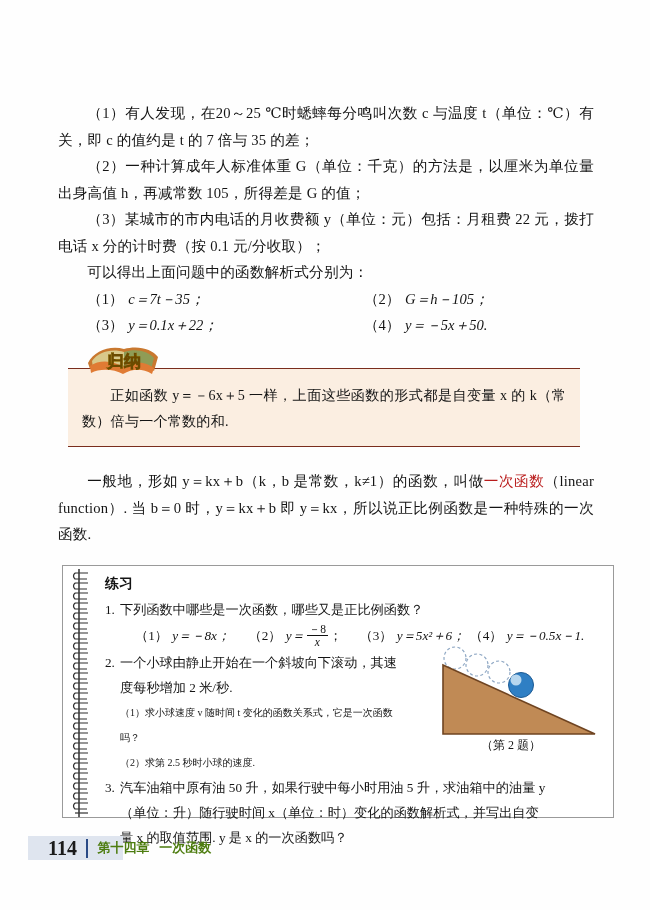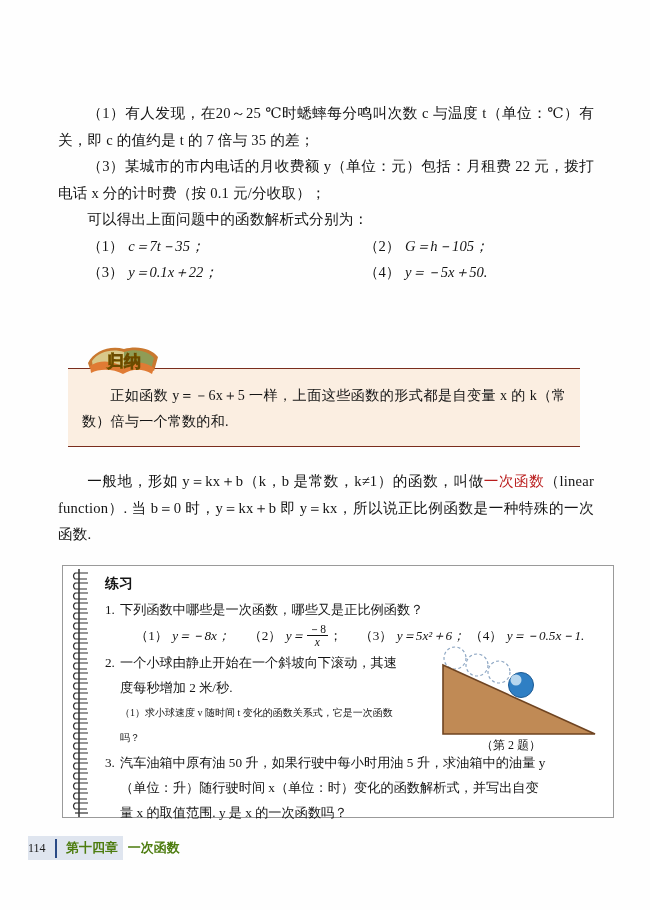--- a/index.html
+++ b/index.html
@@ -190,23 +190,24 @@
   }
   .footer-bg {
     position: absolute;
     left: 0; top: 0;
     width: 95px;
     height: 24px;
     background: #dfe5ef;
   }
   .pageno {
     position: relative;
-    font-size: 12px;
-    font-weight: normal;
+    font-size: 20px;
+    font-weight: bold;
     color: #1b1b1b;
+    padding-left: 20px;
     z-index: 2;
   }
   .footer-rule {
     position: relative;
     width: 2.5px;
     height: 19px;
     background: #2a4a86;
     margin: 0 9px 0 9px;
     z-index: 2;
   }
@@ -221,20 +222,21 @@
 </style>
 </head>
 <body>
 
 <div class="page">
 
   <div class="content">
 
     <p class="para indent"><span>（1）</span><span>有人发现，在20～25 ℃时蟋蟀每分鸣叫次数 c 与温度 t（单位：℃）有关，即 c 的值约是 t 的 7 倍与 35 的差；</span></p>
 
+    <p class="para indent"><span>（2）</span><span>一种计算成年人标准体重 G（单位：千克）的方法是，以厘米为单位量出身高值 h，再减常数 105，所得差是 G 的值；</span></p>
 
     <p class="para indent"><span>（3）</span><span>某城市的市内电话的月收费额 y（单位：元）包括：月租费 22 元，拨打电话 x 分的计时费（按 0.1 元/分收取）；</span></p>
 
 
     <p class="para indent">可以得出上面问题中的函数解析式分别为：</p>
 
     <div class="eqrow">
       <div class="col"><span>（1）</span>&nbsp;<em class="v">c＝7t－35；</em></div>
       <div class="col c2"><span>（2）</span>&nbsp;<em class="v">G＝h－105；</em></div>
     </div>
@@ -317,20 +319,21 @@
         <span>（3）</span> <em class="v">y＝5x²＋6；</em>
         <span>（4）</span> <em class="v">y＝－0.5x－1.</em>
       </div>
 
       <div class="q2block">
         <div class="q">
           <span class="num">2.</span>
           <span class="txt">一个小球由静止开始在一个斜坡向下滚动，其速度每秒增加 2 米/秒.</span>
         </div>
         <div class="sub">（1）求小球速度 v 随时间 t 变化的函数关系式，它是一次函数吗？</div>
+        <div class="sub">（2）求第 2.5 秒时小球的速度.</div>
       </div>
 
       <div class="q" style="width:446px;">
         <span class="num">3.</span>
         <span class="txt">汽车油箱中原有油 50 升，如果行驶中每小时用油 5 升，求油箱中的油量 y（单位：升）随行驶时间 x（单位：时）变化的函数解析式，并写出自变量 x 的取值范围. y 是 x 的一次函数吗？</span>
       </div>
     </div>
 
     <div class="figure">
       <svg width="176" height="116" viewBox="0 0 176 116">

